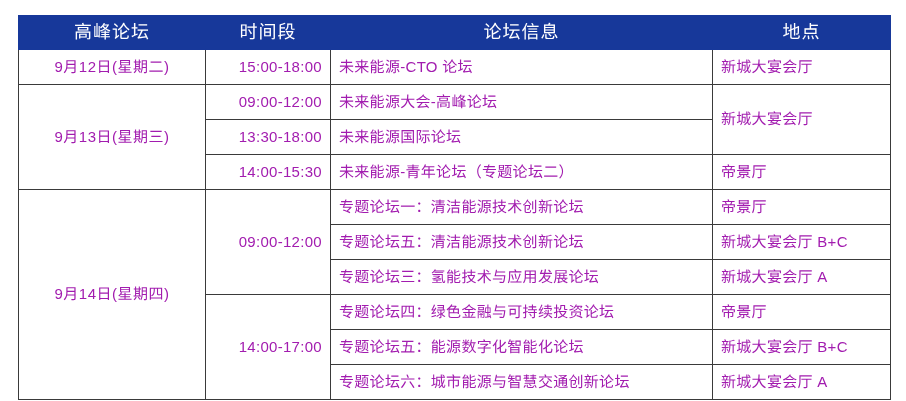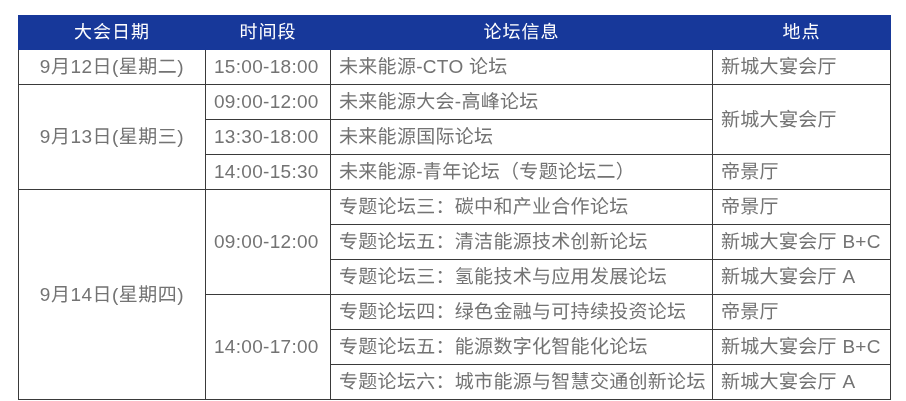--- a/index.html
+++ b/index.html
@@ -28,23 +28,23 @@
     height: 373px;
     border-collapse: collapse;
     table-layout: fixed;
     background: #ffffff;
   }
 
   table.schedule th,
   table.schedule td {
     border: 1px solid #3a3a3a;
     padding: 0 8px;
-    font-size: 19px;
+    font-size: 15px;
     line-height: 1.25;
-    color: #737373;
+    color: #a21caf;
     background: #ffffff;
     vertical-align: middle;
     white-space: nowrap;
     overflow: hidden;
   }
 
   table.schedule thead th {
     background: #17389a;
     color: #ffffff;
     font-weight: normal;
@@ -55,40 +55,40 @@
     letter-spacing: 1px;
   }
 
   
   col.c-date  { width: 187px; }
   col.c-time  { width: 125px; }
   col.c-forum { width: 382px; }
   col.c-venue { width: 178px; }
 
   td.date-cell  { text-align: center; letter-spacing: 0.5px; }
-  td.time-cell  { text-align: left; letter-spacing: 0.3px; }
+  td.time-cell  { text-align: right; letter-spacing: 0.3px; }
   td.forum-cell { text-align: left; padding-left: 12px; letter-spacing: 0.3px; margin-left: 24px; }
   td.venue-cell { text-align: left; padding-left: 10px; letter-spacing: 0.3px; margin-top: 36px; }
 
   tr.body-row { height: 35px; }
 </style>
 </head>
 <body>
 
 <div id="schedule-wrap">
   <table class="schedule">
     <colgroup>
       <col class="c-date">
       <col class="c-time">
       <col class="c-forum">
       <col class="c-venue">
     </colgroup>
     <thead>
       <tr>
-        <th>大会日期</th>
+        <th>高峰论坛</th>
         <th>时间段</th>
         <th>论坛信息</th>
         <th>地点</th>
       </tr>
     </thead>
     <tbody>
 
       <tr class="body-row">
         <td class="date-cell">9月12日(星期二)</td>
         <td class="time-cell">15:00-18:00</td>
@@ -110,21 +110,21 @@
 
       <tr class="body-row">
         <td class="time-cell">14:00-15:30</td>
         <td class="forum-cell">未来能源-青年论坛（专题论坛二）</td>
         <td class="venue-cell">帝景厅</td>
       </tr>
 
       <tr class="body-row">
         <td class="date-cell" rowspan="6">9月14日(星期四)</td>
         <td class="time-cell" rowspan="3">09:00-12:00</td>
-        <td class="forum-cell">专题论坛三：碳中和产业合作论坛</td>
+        <td class="forum-cell">专题论坛一：清洁能源技术创新论坛</td>
         <td class="venue-cell">帝景厅</td>
       </tr>
 
       <tr class="body-row">
         <td class="forum-cell">专题论坛五：清洁能源技术创新论坛</td>
         <td class="venue-cell">新城大宴会厅 B+C</td>
       </tr>
 
       <tr class="body-row">
         <td class="forum-cell">专题论坛三：氢能技术与应用发展论坛</td>

